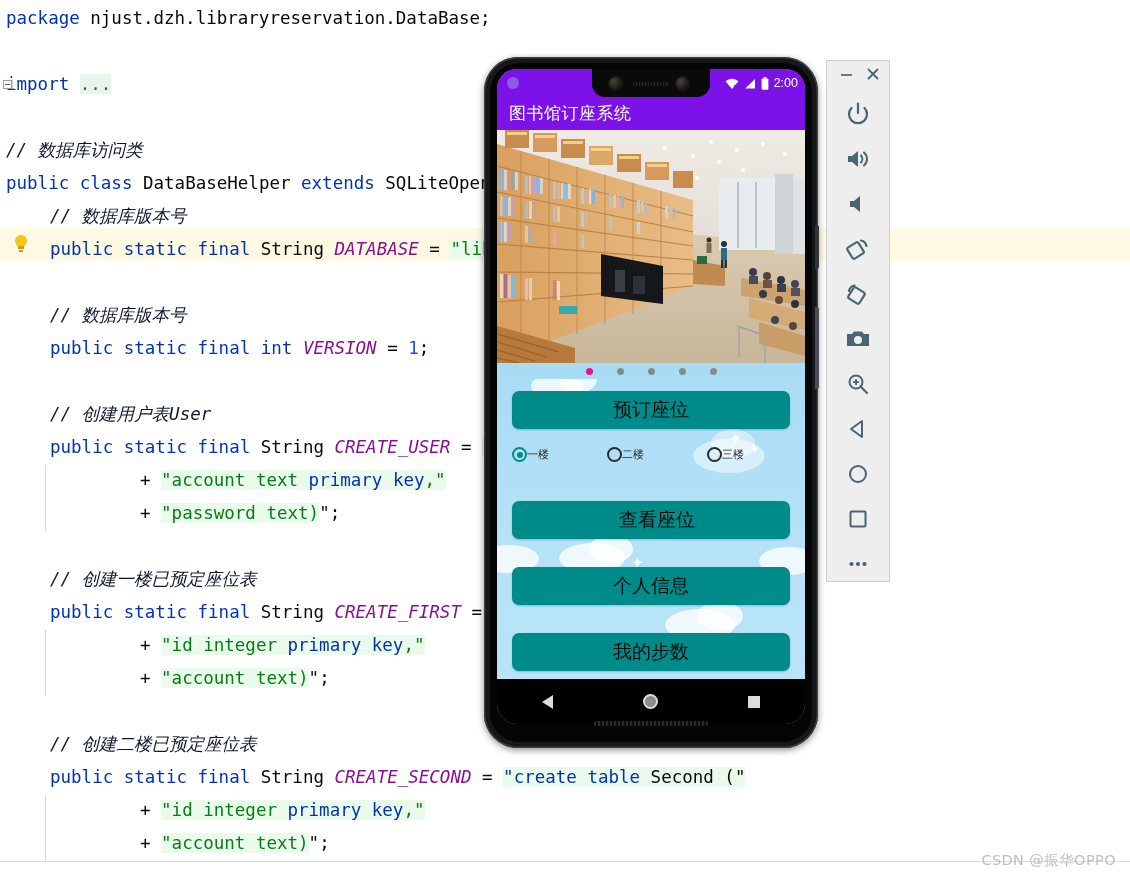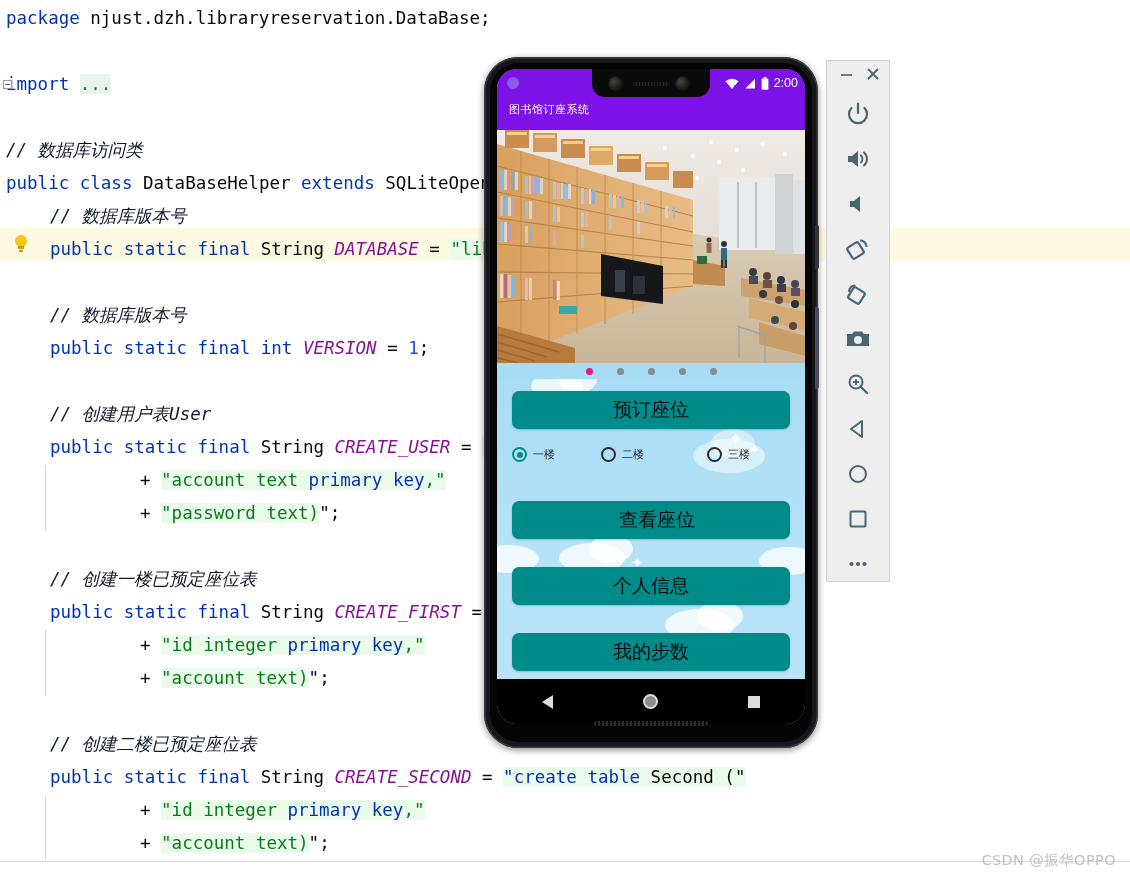--- a/index.html
+++ b/index.html
@@ -203,21 +203,21 @@
     position: absolute;
     left: 0; top: 28px;
     width: 308px; height: 33px;
     background: #7c11e8;
     z-index: 9;
   }
   #app-title {
     position: absolute;
     left: 12px; top: 5px;
     color: #ffffff;
-    font-size: 11px;
+    font-size: 17px;
     font-family: "DejaVu Sans", sans-serif;
     letter-spacing: 0.5px;
   }
 
   
   #hero {
     position: absolute;
     left: 0; top: 61px;
     width: 308px; height: 233px;
     overflow: hidden;
@@ -285,25 +285,24 @@
   #radio-row {
     position: absolute;
     left: 15px; top: 68px;
     width: 280px; height: 28px;
     z-index: 3;
   }
   .radio-item {
     position: absolute;
     display: flex;
     align-items: center;
-    gap: 6px;
     cursor: pointer;
   }
   .radio-item:nth-child(1) { left: 0px; }
-  .radio-item:nth-child(2) { left: 89px; }
+  .radio-item:nth-child(2) { left: 95px; }
   .radio-item:nth-child(3) { left: 195px; }
   .radio-circ {
     width: 15px; height: 15px;
     border-radius: 50%;
     border: 2px solid #2b2b2b;
     box-sizing: border-box;
     position: relative;
     background: transparent;
   }
   .radio-circ.on {

